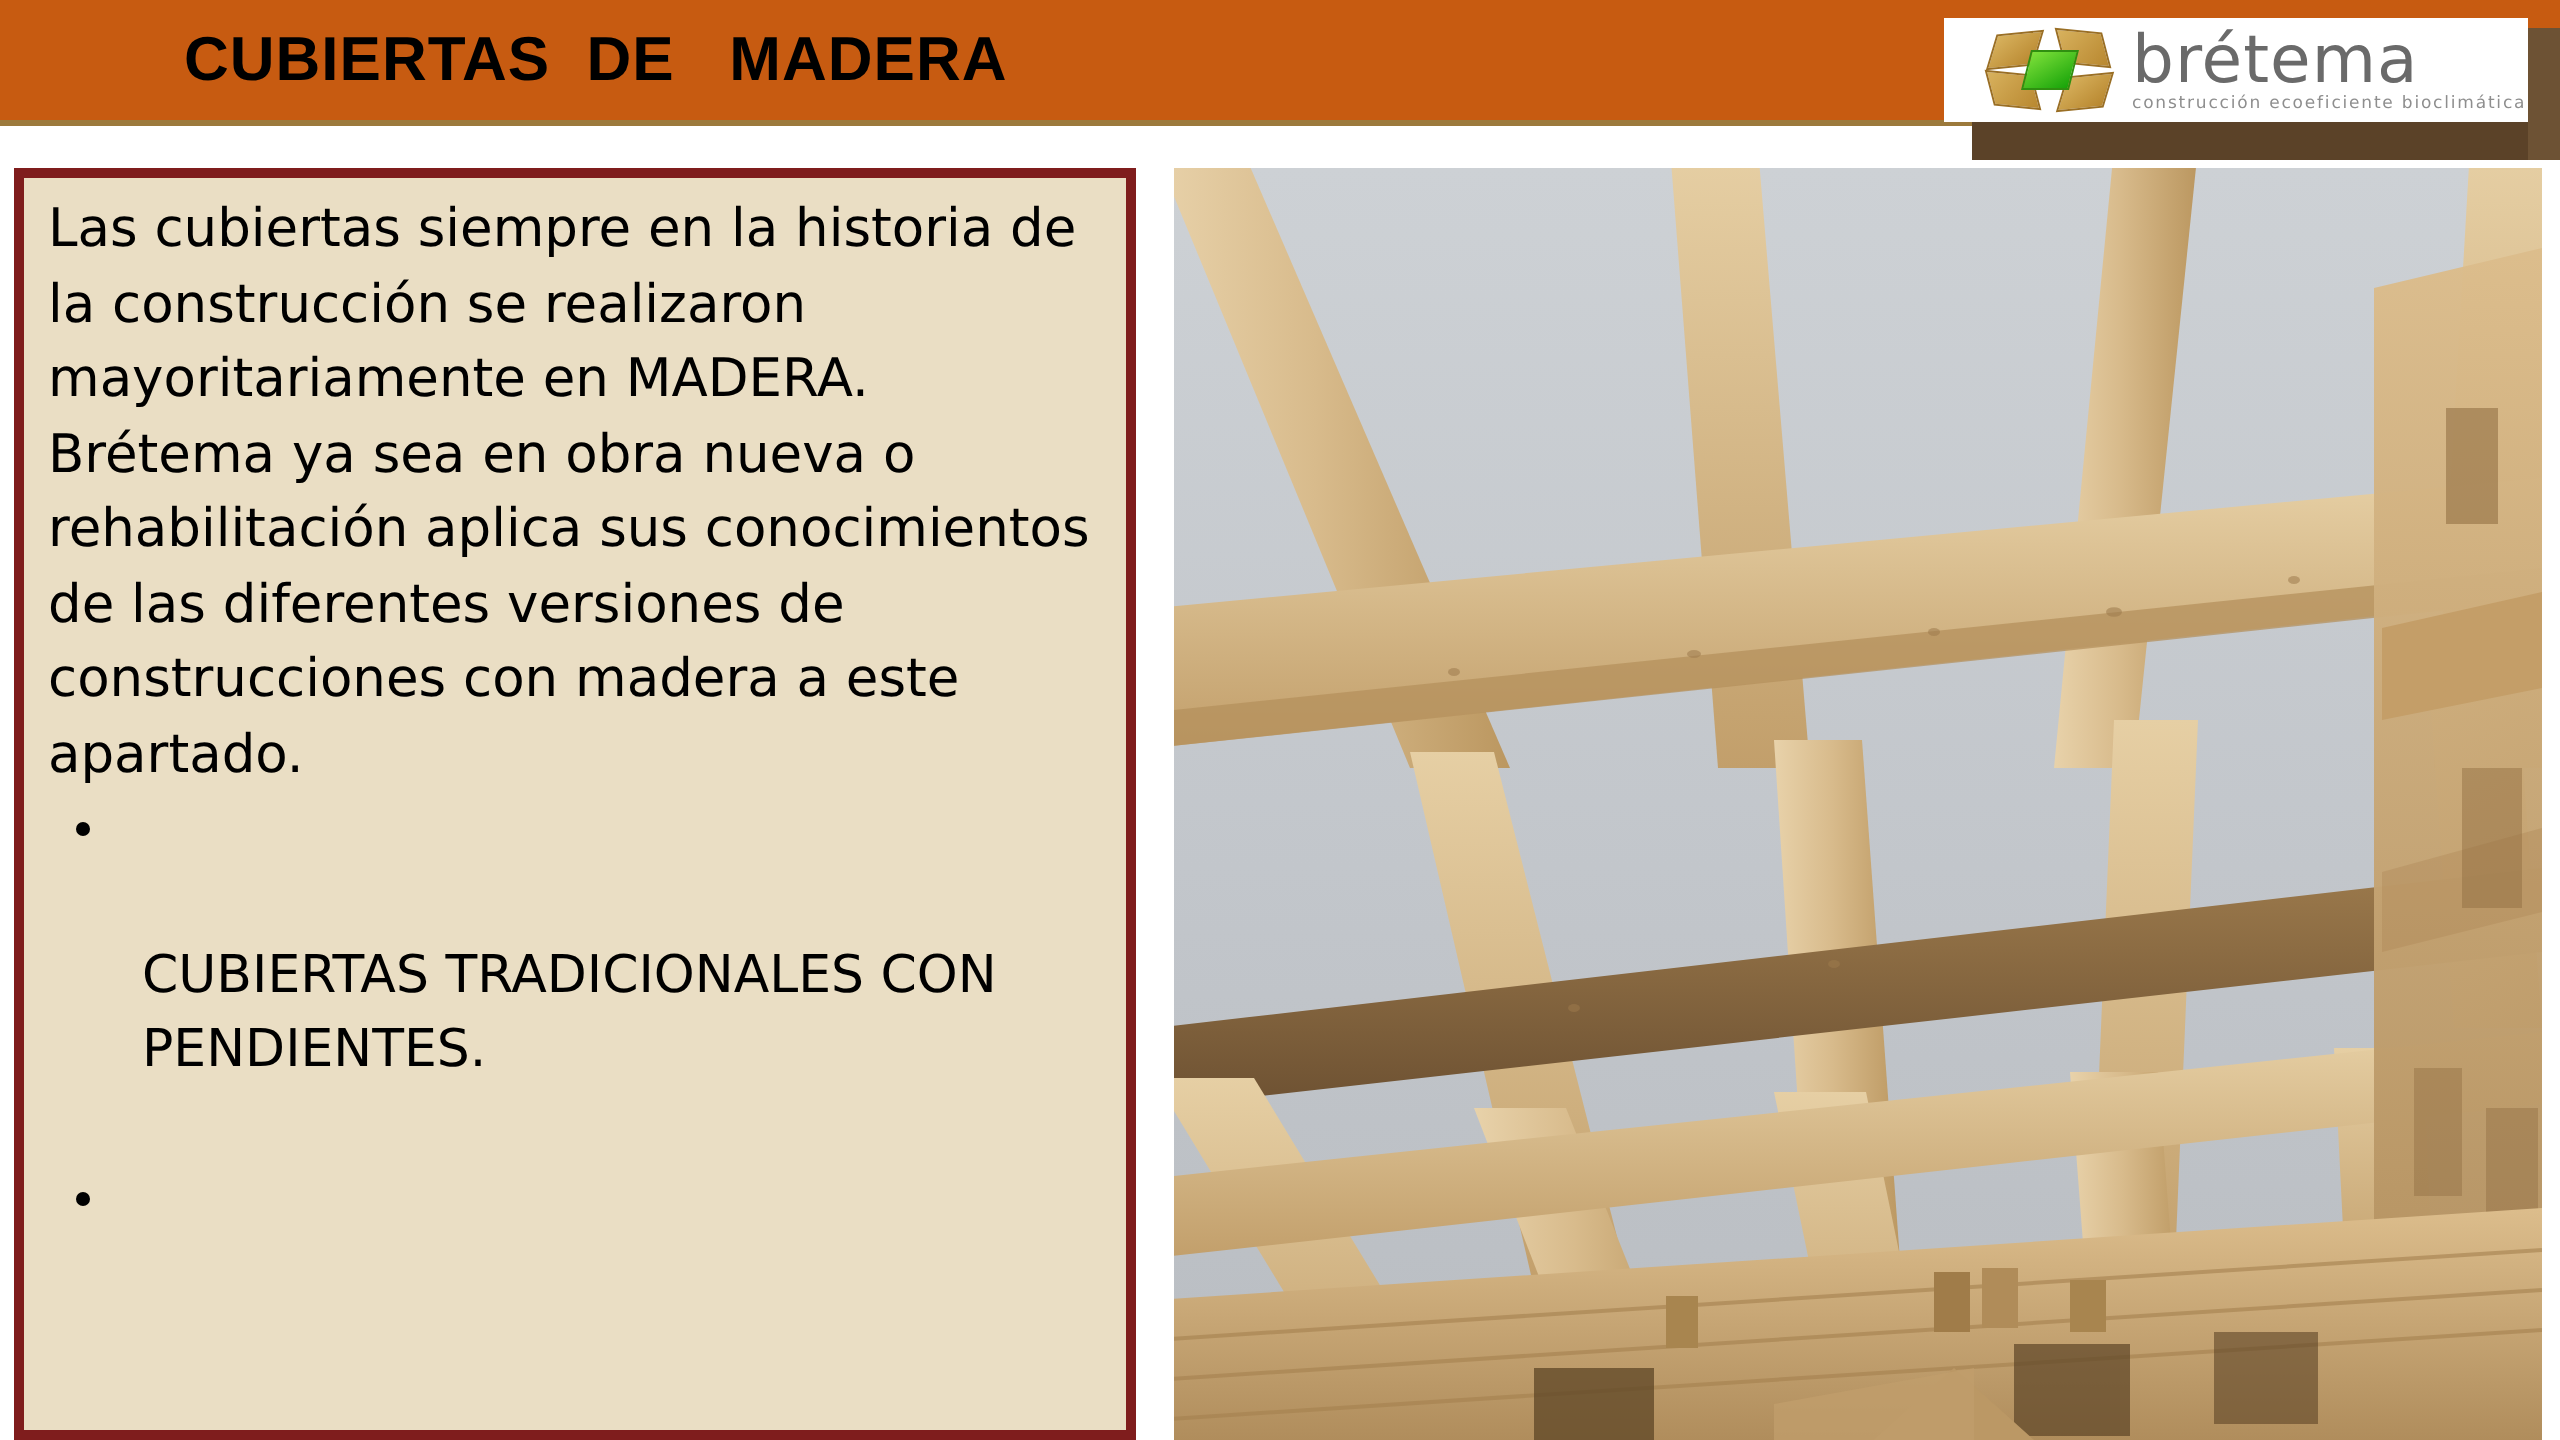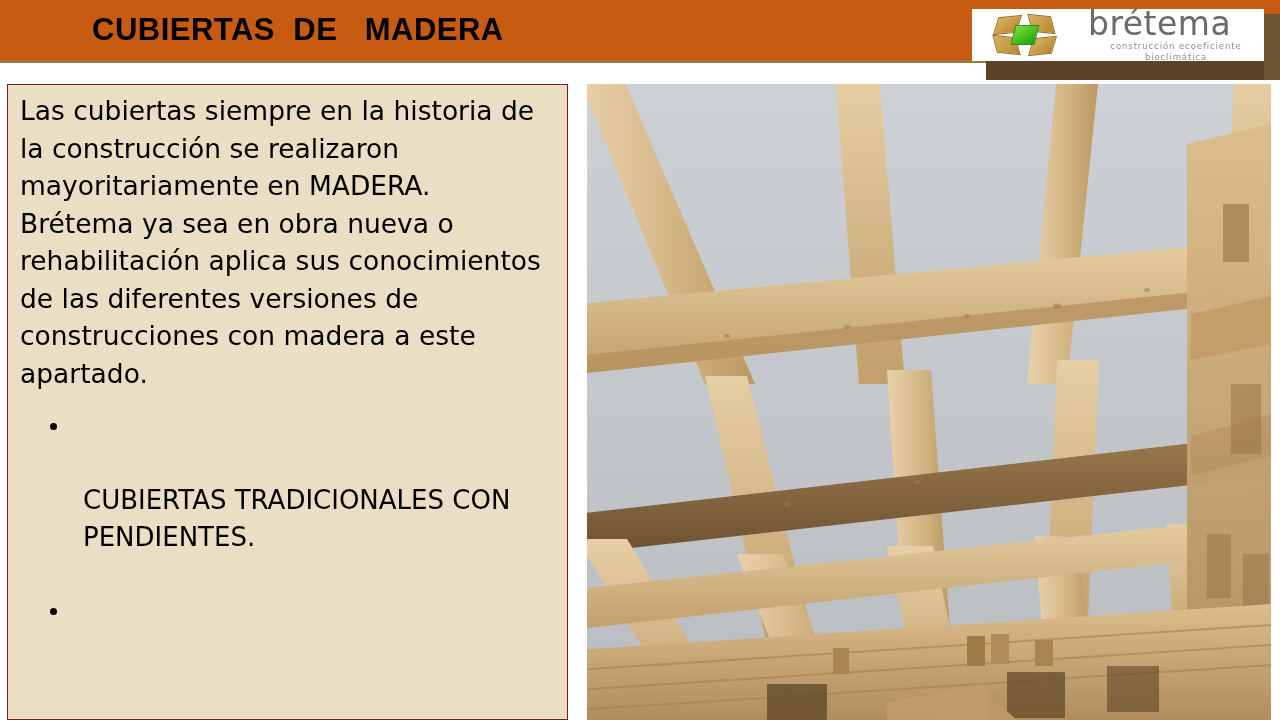--- a/index.html
+++ b/index.html
@@ -67,21 +67,20 @@
   .logo-box {
     position: absolute;
     left: 972px;
     top: 9px;
     width: 292px;
     height: 52px;
     background: #ffffff;
     display: flex;
     align-items: center;
     overflow: hidden;
-    gap: 22px;
   }
   .logo-mark {
     position: relative;
     width: 62px;
     height: 44px;
     margin-left: 22px;
     flex: 0 0 auto;
   }
   .logo-mark .blade {
     position: absolute;
@@ -130,36 +129,36 @@
   }
 
   
   .text-panel {
     position: absolute;
     left: 7px;
     top: 84px;
     width: 561px;
     height: 636px;
     background: #EADEC4;
-    border: 1px solid #7f1d1d;
+    border: 5px solid #7f1d1d;
     box-sizing: border-box;
     padding: 7px 6px 0 12px;
     overflow: hidden;
   }
   .body-para {
     font-family: "DejaVu Sans", sans-serif;
     font-size: 26.5px;
     line-height: 37.5px;
     color: #000000;
     margin: 0;
     white-space: pre-line;
   }
   .bullet-list {
     list-style: none;
-    margin: 16px;
+    margin: 0;
     padding: 0;
   }
   .bullet-item {
     position: relative;
     font-family: "DejaVu Sans", sans-serif;
     font-size: 26px;
     line-height: 37px;
     color: #000000;
     padding-left: 47px;
     margin-top: 0;

